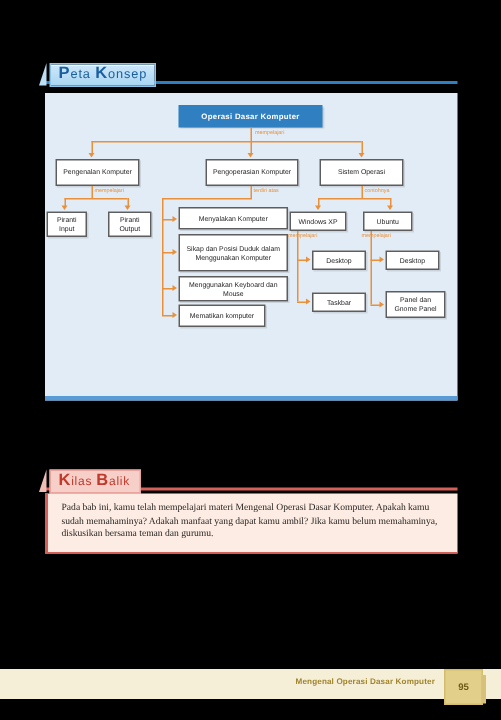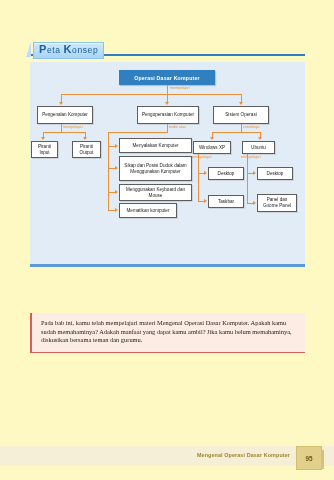--- a/index.html
+++ b/index.html
@@ -3,21 +3,21 @@
 <meta charset="utf-8">
 <style>
   html,body{margin:0;padding:0;}
   body{
     width:334px;height:480px;
     background:#ffffff;
     font-family:"Liberation Sans", sans-serif;
     overflow:hidden;
     position:relative;
   }
-  .page{position:absolute;inset:0;background:#fef9c3;}
+  .page{position:absolute;inset:0;background:#000000;}
 
   
   .petakonsep-sec{position:absolute;left:30px;top:42px;width:275px;}
   .sec-head{position:relative;height:17px;}
   .sec-rule{position:absolute;left:0;right:0;top:12px;height:2px;background:#2f7fc1;}
   .sec-tab{
     position:absolute;left:3px;top:0;
     background:linear-gradient(#cfe8fa,#a9d5f2);
     border:1px solid #8cc3e8;
     padding:1px 5px 2px 5px;
@@ -170,20 +170,25 @@
       <div class="ar ar-r" style="left:223px;top:109px;"></div>
       <div class="bx" style="left:227px;top:105px;width:36px;height:13px;">Desktop</div>
       <div class="ln lnh" style="left:217px;top:141px;width:7px;"></div>
       <div class="ar ar-r" style="left:223px;top:139px;"></div>
       <div class="bx" style="left:227px;top:132px;width:40px;height:18px;">Panel dan Gnome Panel</div>
 
     </div>
   </div>
 
   <div class="kilas-sec">
+    <div class="k-head">
+      <div class="k-rule"></div>
+      <div class="k-slash"></div>
+      <div class="k-tab"><span class="cap">K</span><span>ilas </span><span class="cap">B</span><span>alik</span></div>
+    </div>
     <div class="k-body">
       <p>Pada bab ini, kamu telah mempelajari materi Mengenal Operasi Dasar Komputer. Apakah kamu sudah memahaminya? Adakah manfaat yang dapat kamu ambil? Jika kamu belum memahaminya, diskusikan bersama teman dan gurumu.</p>
     </div>
   </div>
 
   <div class="footer">
     <div class="f-band"></div>
     <div class="f-title">Mengenal Operasi Dasar Komputer</div>
     <div class="f-num">95</div>
   </div>

